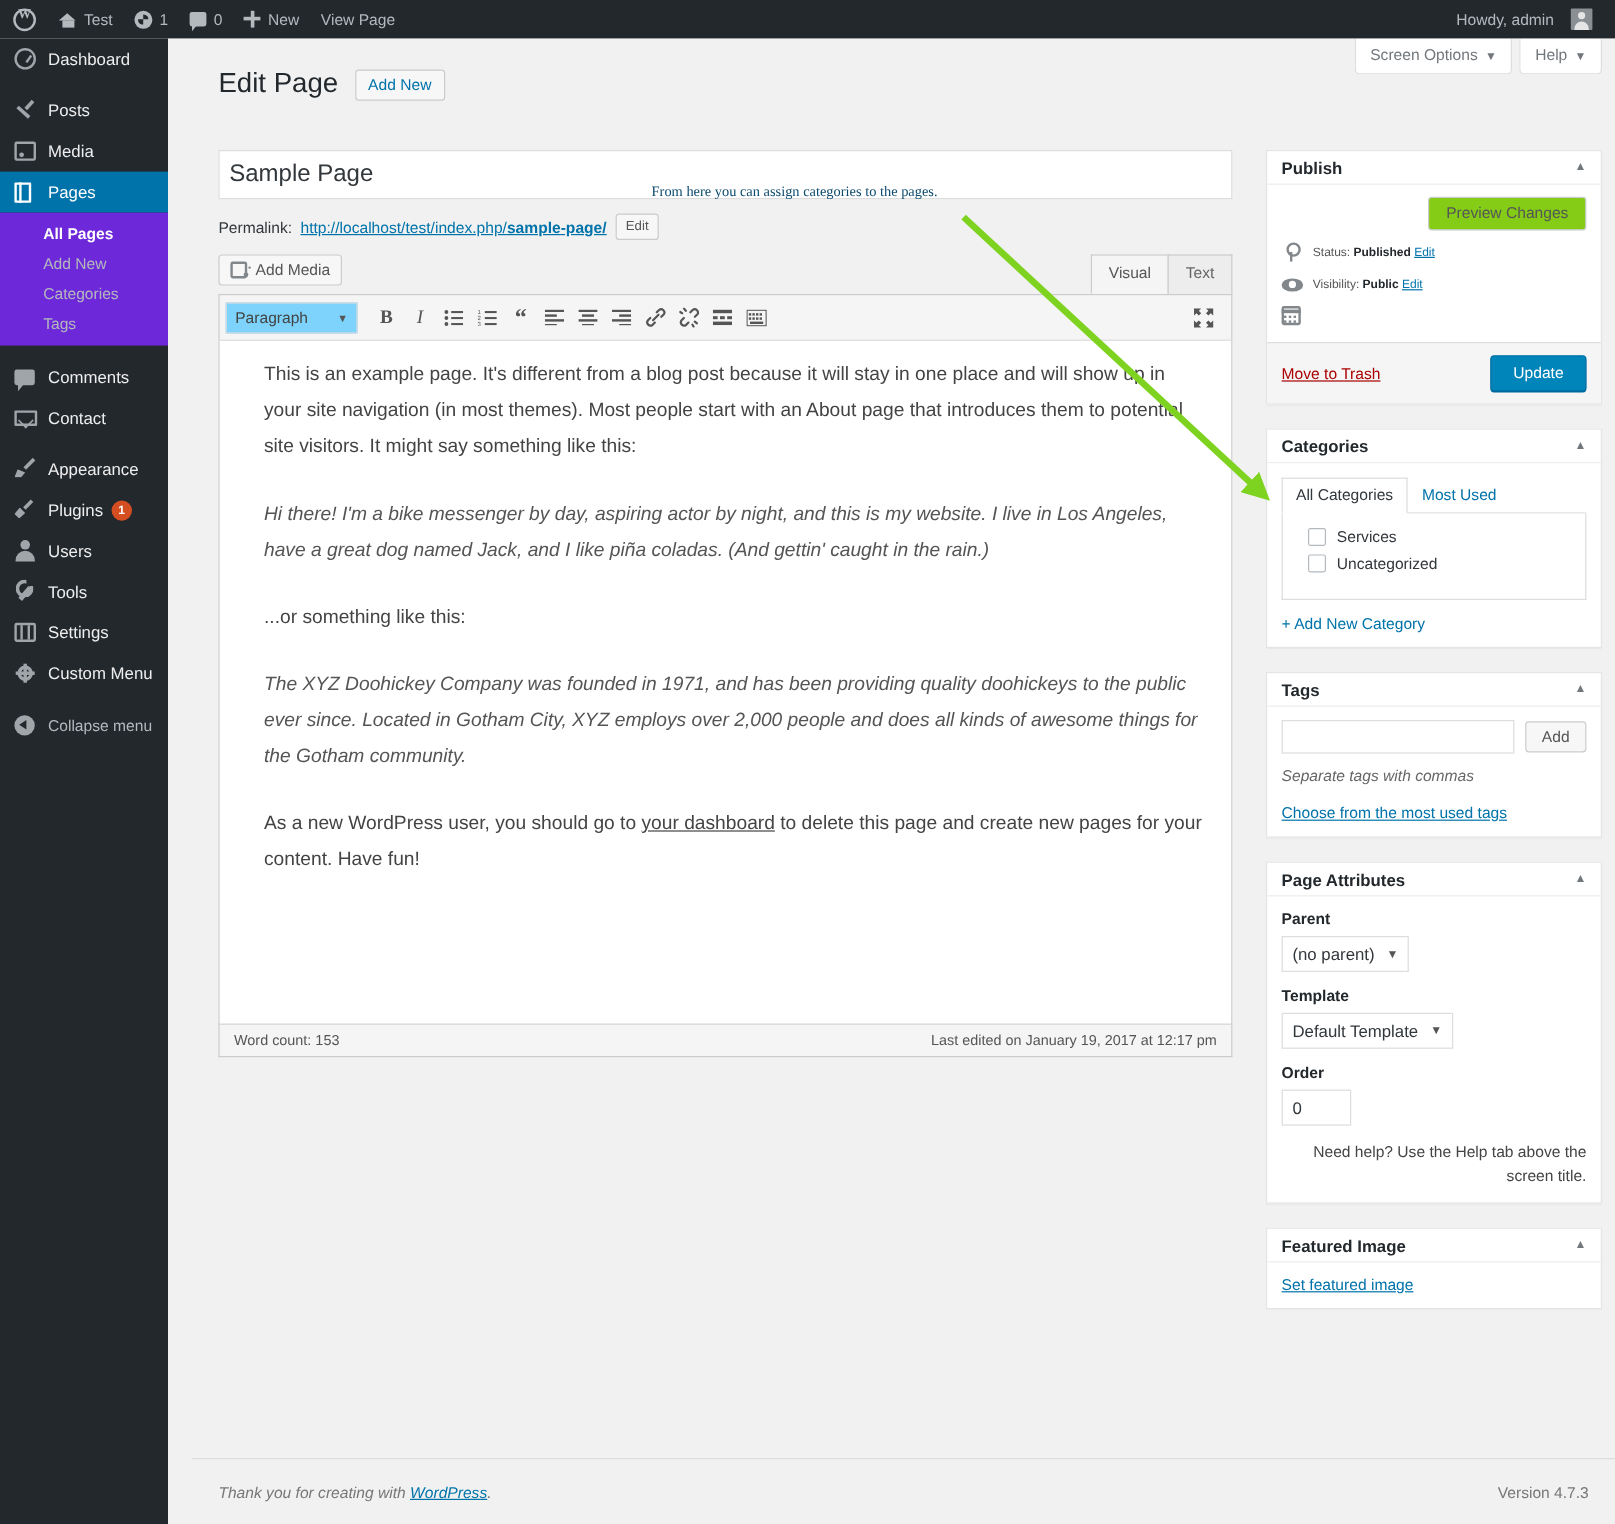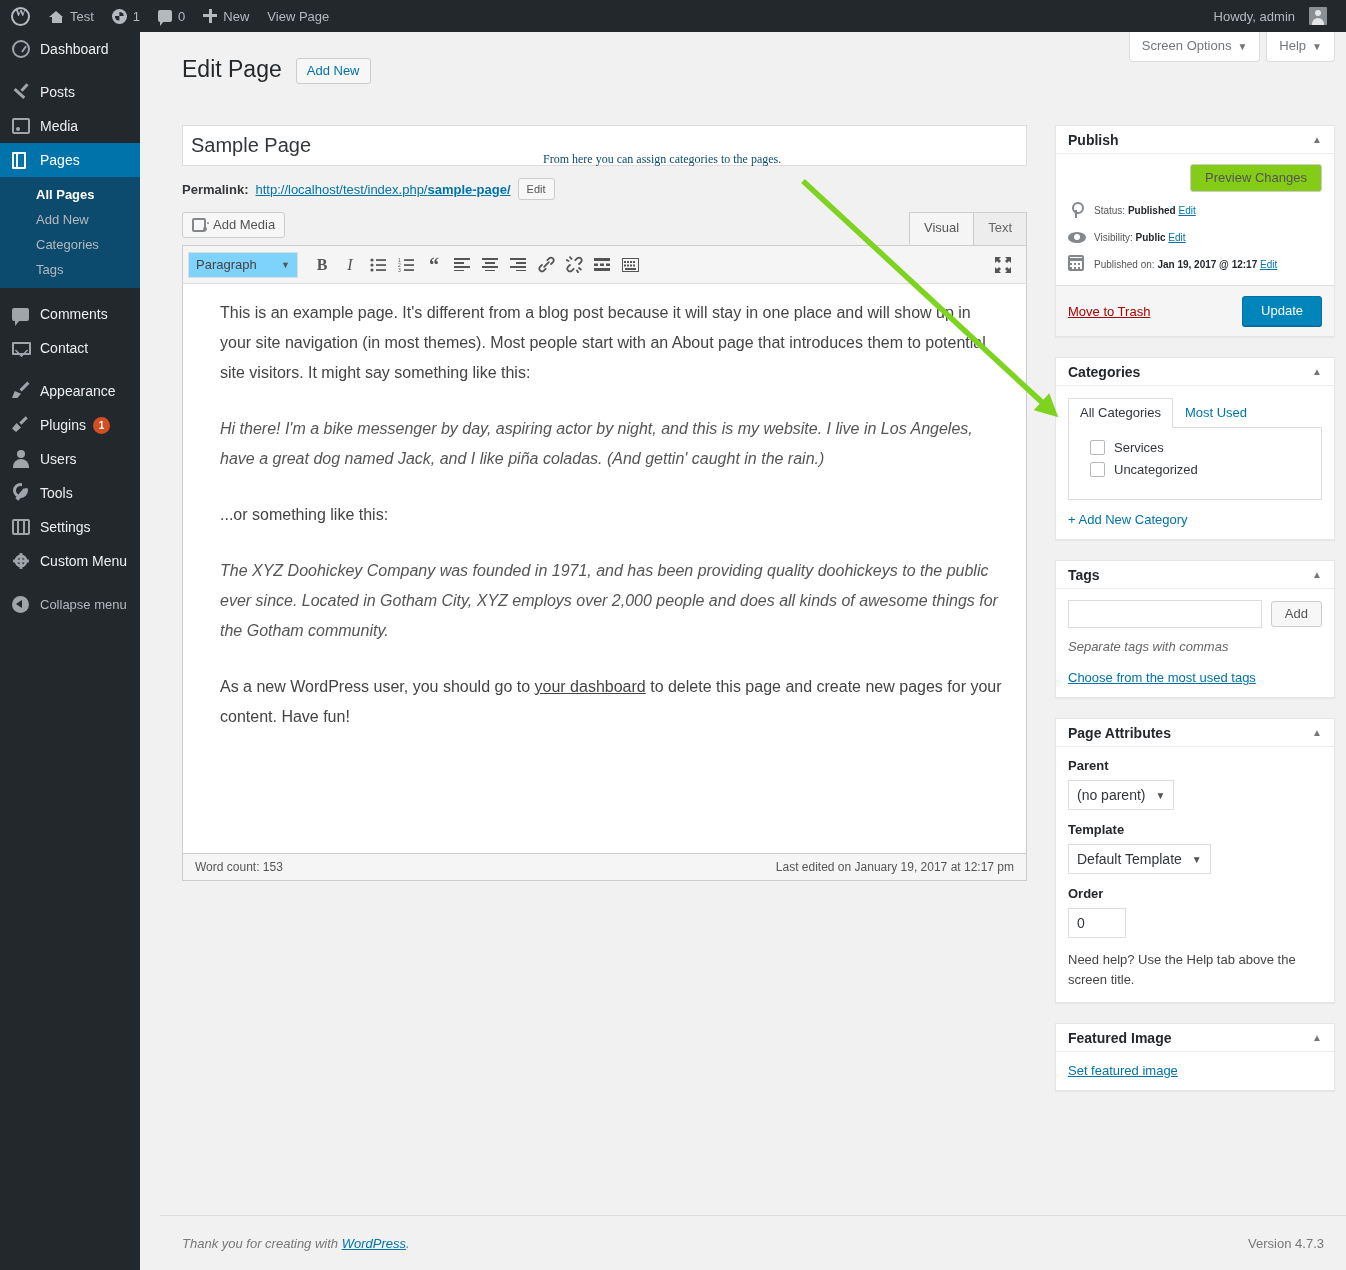--- a/index.html
+++ b/index.html
@@ -102,21 +102,21 @@
   .menu-item .mi-label { padding-left: 2px; }
   .menu-item.sep-top { margin-top: 9px; }
   .menu-item.current {
     background: #0073aa; color: #fff; font-weight: 400;
   }
   .menu-item.current::after {
     content:""; position: absolute; right: -8px; top: 10px;
     border-top: 8px solid transparent; border-bottom: 8px solid transparent;
     border-left: 8px solid #f1f1f1;
   }
-  .submenu { background: #0c4a6e; padding: 5px 0 6px 0; }
+  .submenu { background: #6d28d9; padding: 5px 0 6px 0; }
   .submenu-item {
     display: block; padding: 5px 0 5px 36px; color: #b4b9be; font-size: 13px;
     cursor: pointer;
   }
   .submenu-item.current { color: #fff; font-weight: bold; }
   .menu-item.collapse { color:#b4b9be; font-size:13px; }
   .badge {
     display:inline-block; min-width:17px; height:17px; line-height:17px;
     background:#d54e21; color:#fff; border-radius:10px; font-size:10px;
     text-align:center; padding:0 5px; margin-left:7px; font-weight:600;
@@ -193,21 +193,21 @@
   #post-body-left { position: absolute; left: 22px; top: 93px; width: 845px; }
   #title-input {
     width: 845px; height: 41px; padding: 3px 8px; font-size: 20px;
     color: #32373c; border: 1px solid #ddd; background: #fff;
     font-family: "Liberation Sans", sans-serif; outline: none;
   }
   #permalink-row {
     margin-top: 11px; font-size: 13px; color: #32373c;
     display: flex; align-items: center; gap: 7px; height: 24px;
   }
-  #permalink-row .pl-label { font-weight: bold; }
+  #permalink-row .pl-label { font-weight: normal; }
   #permalink-row a.pl-link { color: #0073aa; text-decoration: underline; }
   #permalink-row a.pl-link .slug { font-weight: bold; }
   .small-btn {
     background:#f7f7f7; border:1px solid #ccc; border-radius:3px;
     font-size:11px; color:#555; padding:2px 8px; cursor:pointer; line-height:1.5;
   }
 
   #editor-wrap { margin-top: 11px; width: 845px; position: relative; }
   #media-buttons {
     height: 33px; display: flex; align-items: flex-start; position: relative;
@@ -356,21 +356,21 @@
     display:inline-flex; align-items:center; gap:10px;
     border:1px solid #ddd; background:#fff; height:30px; padding:0 8px;
     font-size:14px; color:#32373c; cursor:pointer;
   }
   .sel-box .caret { font-size:10px; color:#555; }
   .num-box {
     width:58px; height:30px; border:1px solid #ddd; background:#fff;
     font-size:14px; color:#32373c; padding:0 8px; outline:none;
     font-family:"Liberation Sans",sans-serif;
   }
-  .attr-help { font-size:13px; color:#444; line-height:20px; margin-top:4px; }
+  .attr-help { font-size:13px; color:#444; line-height:20px; margin-top:4px;text-align:right; }
 
   .feat-link { color:#0073aa; text-decoration:underline; font-size:13px; cursor:pointer; }
 
   
   #footer {
     position:absolute; left:160px; bottom:0; width:1186px; height:55px;
     border-top:1px solid #ddd; background:#f1f1f1;
     display:flex; align-items:center; justify-content:space-between;
     padding: 0 22px; font-size:13px; color:#777;
   }
@@ -718,21 +718,20 @@
         <span class="mini-icon">
             <i class="mi-eye"></i>
           </span>
         <span class="mtxt"><span>Visibility: </span><strong>Public</strong> <a>Edit</a></span>
       </div>
 
       <div class="misc-row">
         <span class="mini-icon">
             <i class="mi-cal"></i>
           </span>
-        <span class="mtxt"><span>Published on: </span><strong>Jan 19, 2017 @ 12:17</strong> <a>Edit</a></span>
       </div>
 
       <div id="major-publishing">
         <span class="trash-link">Move to Trash</span>
         <span class="update-btn">Update</span>
       </div>
     </div>
 
     <div class="postbox">
       <div class="pb-head">

